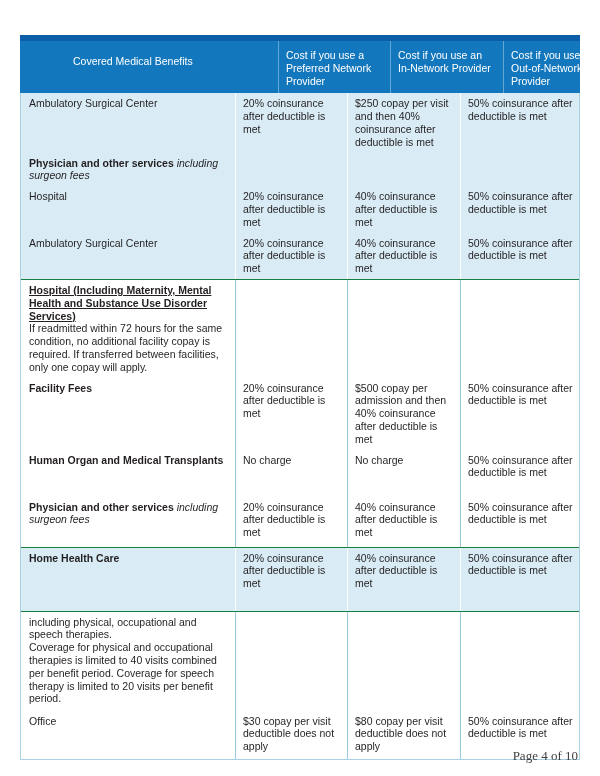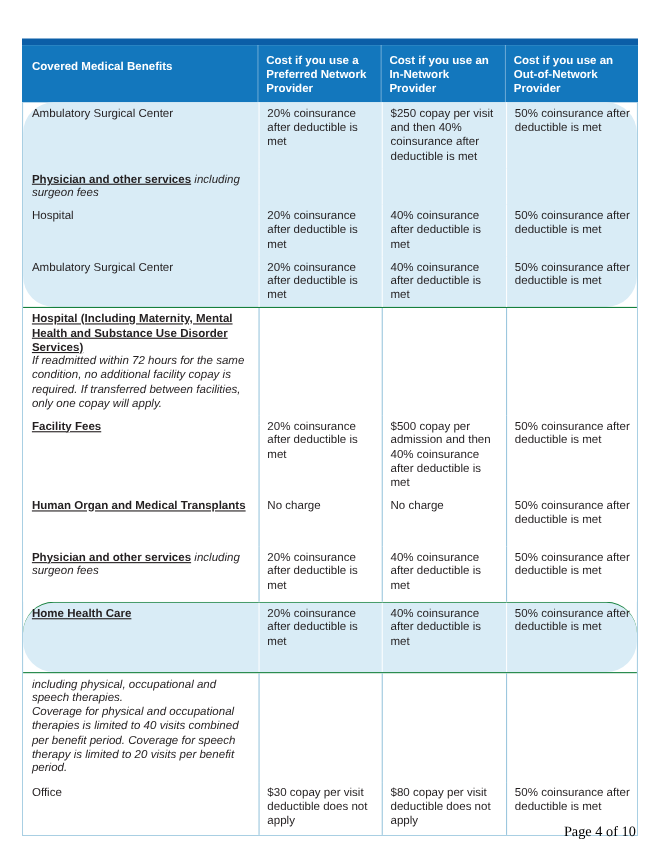--- a/index.html
+++ b/index.html
@@ -7,40 +7,40 @@
     width:600px;height:776px;background:#ffffff;position:relative;
     font-family:"Liberation Sans","DejaVu Sans",sans-serif;
     color:#231f20;-webkit-font-smoothing:antialiased;
   }
   .benefits-table{
     position:absolute;left:20px;top:35px;width:560px;
     font-size:10.5px;line-height:1.22;
   }
   .top-strip{height:6px;background:var(--strip,#0b5ea7);}
   .grid{display:grid;grid-template-columns:214px 112px 113px 121px;}
-  .header{background:var(--hdr,#1377bd);color:#ffffff;font-weight:bold;min-height:47px;box-sizing:border-box;}
+  .header{background:var(--hdr,#1377bd);color:#ffffff;font-weight:normal;min-height:47px;box-sizing:border-box;padding-left:44px;}
   .header .cell{border-left:1px solid rgba(255,255,255,0.35);padding:8px 6px 6px 7px;}
   .header .cell.c0{border-left:none;padding-left:9px;padding-top:14px;}
   .body-wrap{border-left:1px solid #a9cfe3;border-right:1px solid #a9cfe3;border-bottom:1px solid #a9cfe3;box-sizing:border-box;}
   .section{background:#ffffff;}
-  .section.light{background:var(--light,#d9ecf6);border-radius:28px;}
+  .section.light{background:var(--light,#d9ecf6);}
   .section + .section{border-top:1px solid #15803d;}
   .row .cell{box-sizing:border-box;padding:4px 5px 4px 7px;}
   .row .cell.c0{padding-left:8px;padding-right:10px;}
   .section .row .cell + .cell{border-left:1px solid #9cc7de;}
   .section.light .row .cell + .cell{border-left:1px solid rgba(255,255,255,0.9);}
   .t{font-weight:normal;}
-  .t.bold{font-weight:bold;text-decoration:underline;}
+  .t.bold{font-weight:bold;}
   .t.bold-underline{font-weight:bold;text-decoration:underline;}
   .suffix{font-style:italic;}
-  .note{font-style:italic;display:block;}
+  .note{display:block;}
   .footer-page{
     position:absolute;right:22px;top:748px;
     font-family:"Liberation Serif","DejaVu Serif",serif;
-    font-size:13px;color:#000000;
+    font-size:13px;color:#404040;
   }
 </style>
 </head>
 <body>
 
 <div class="benefits-table">
 
   <div class="top-strip"></div>
 
   <div class="grid header">

